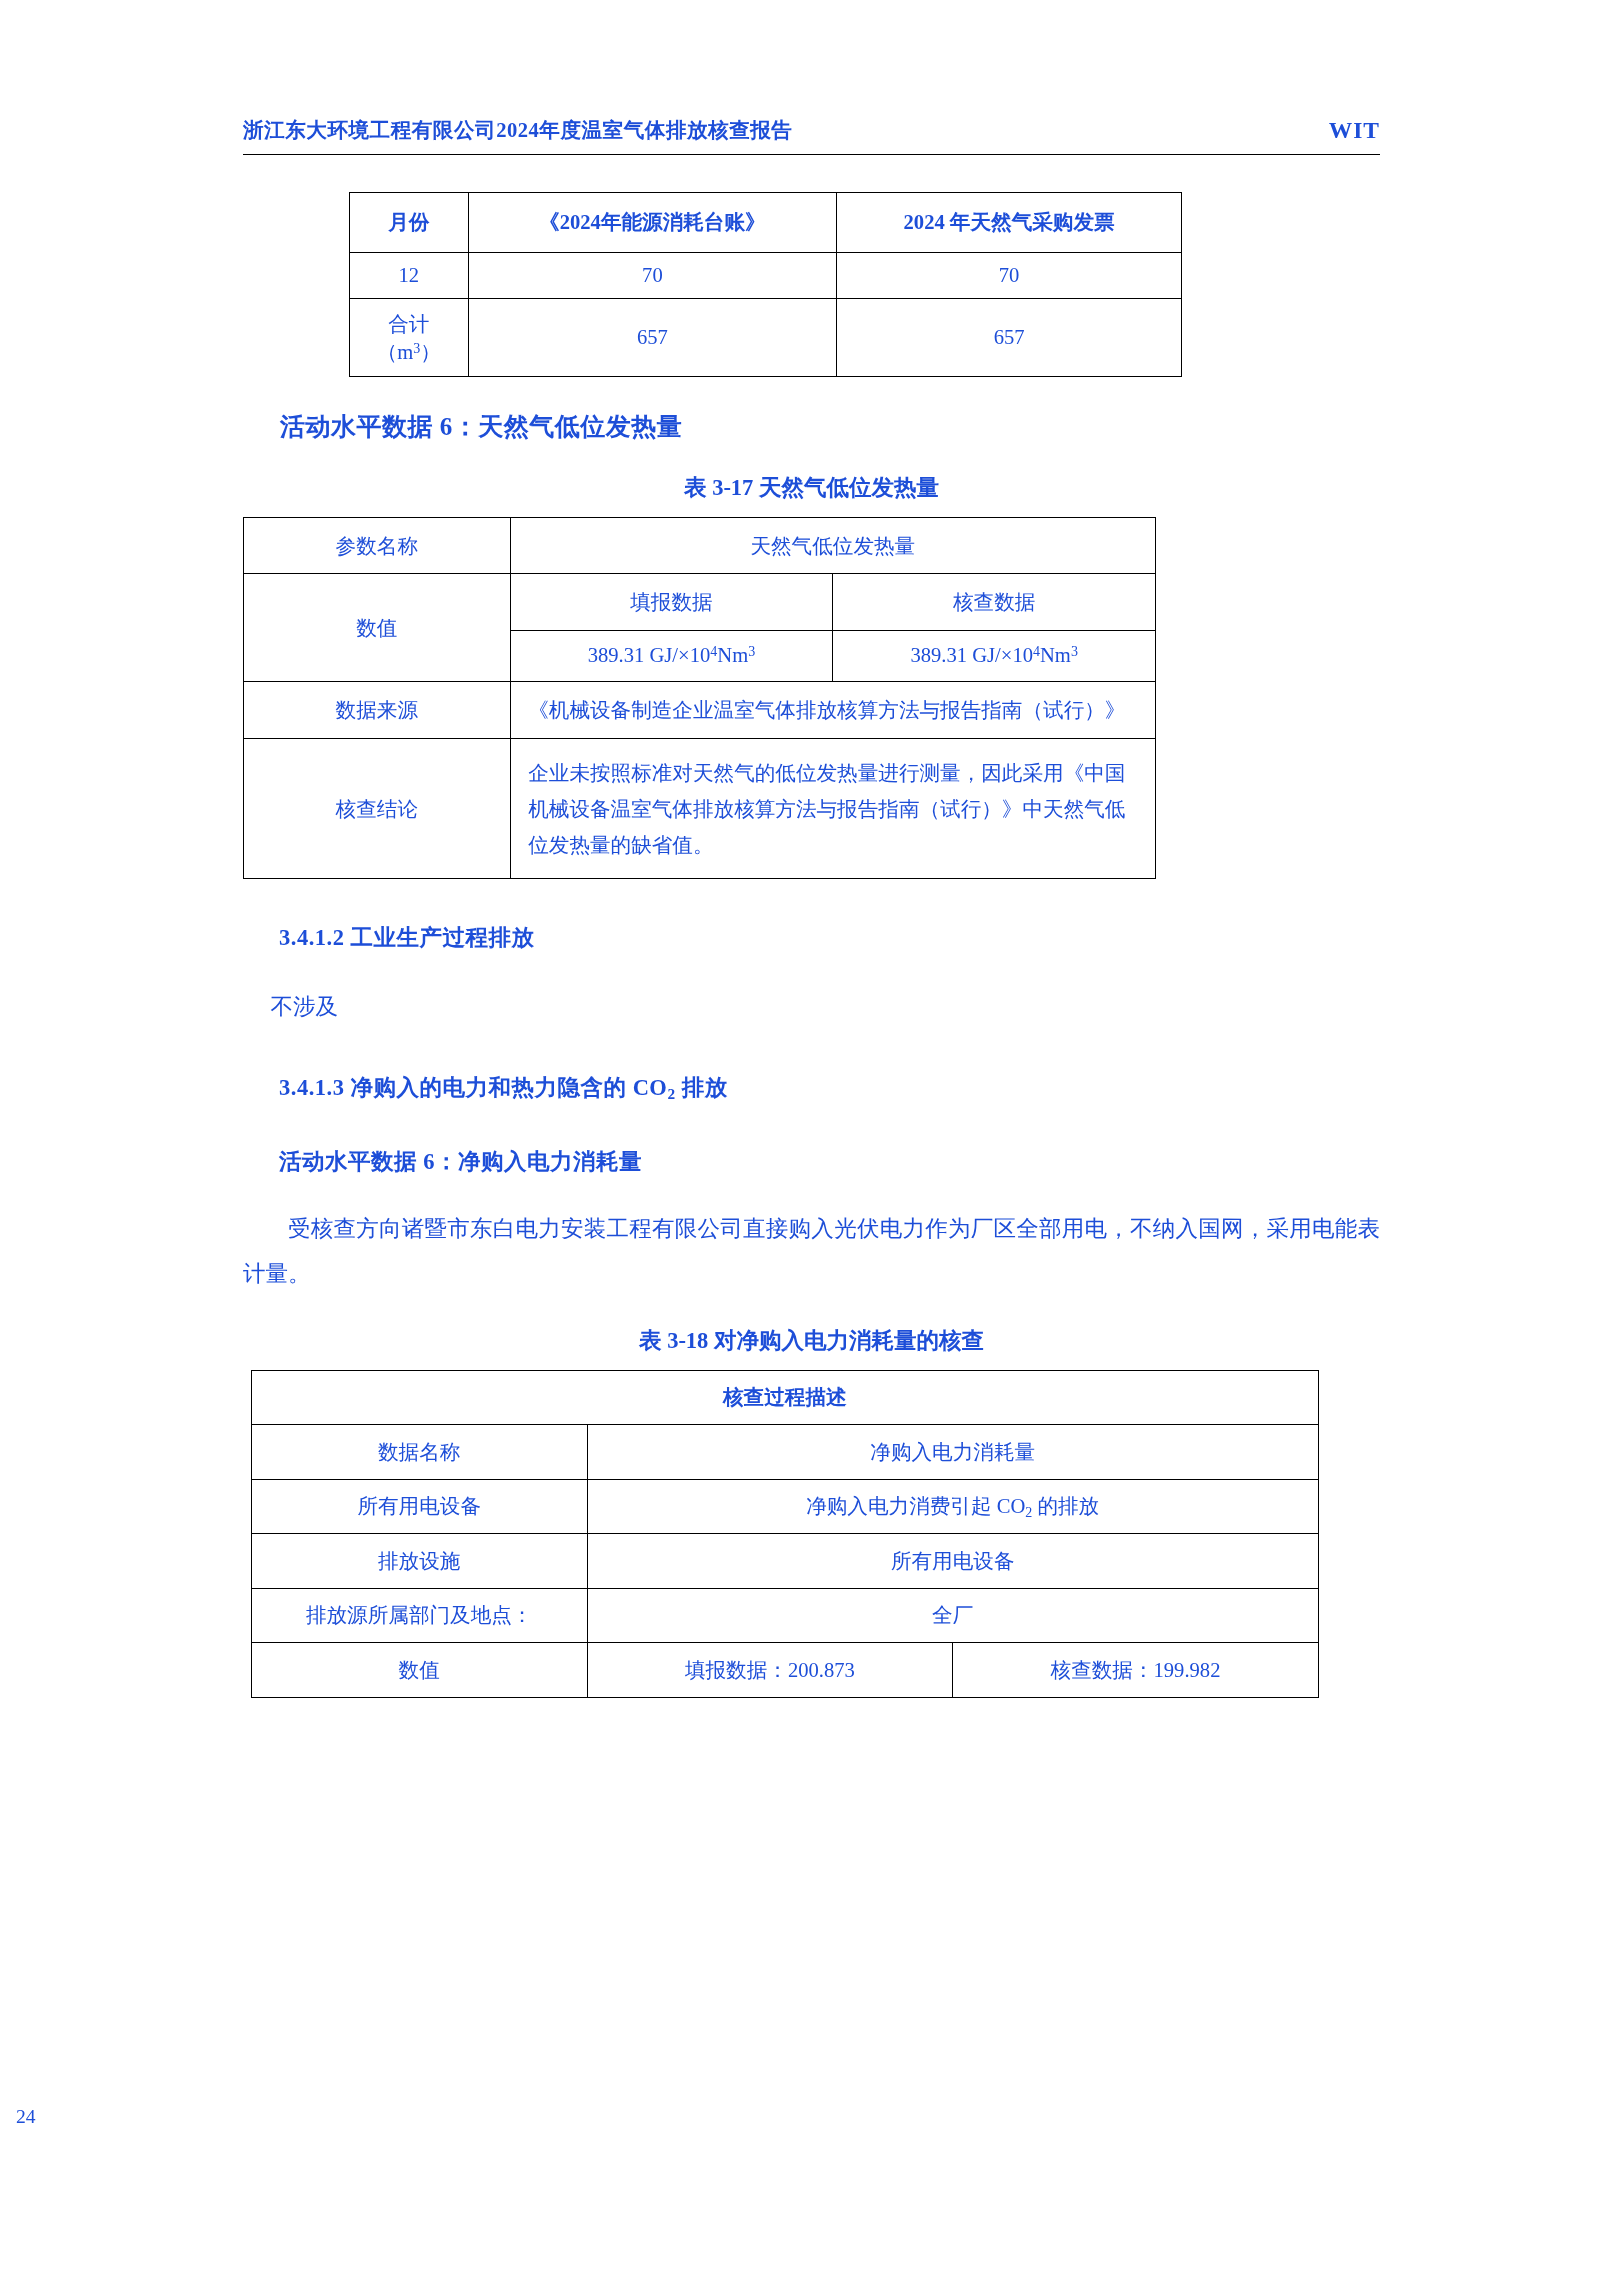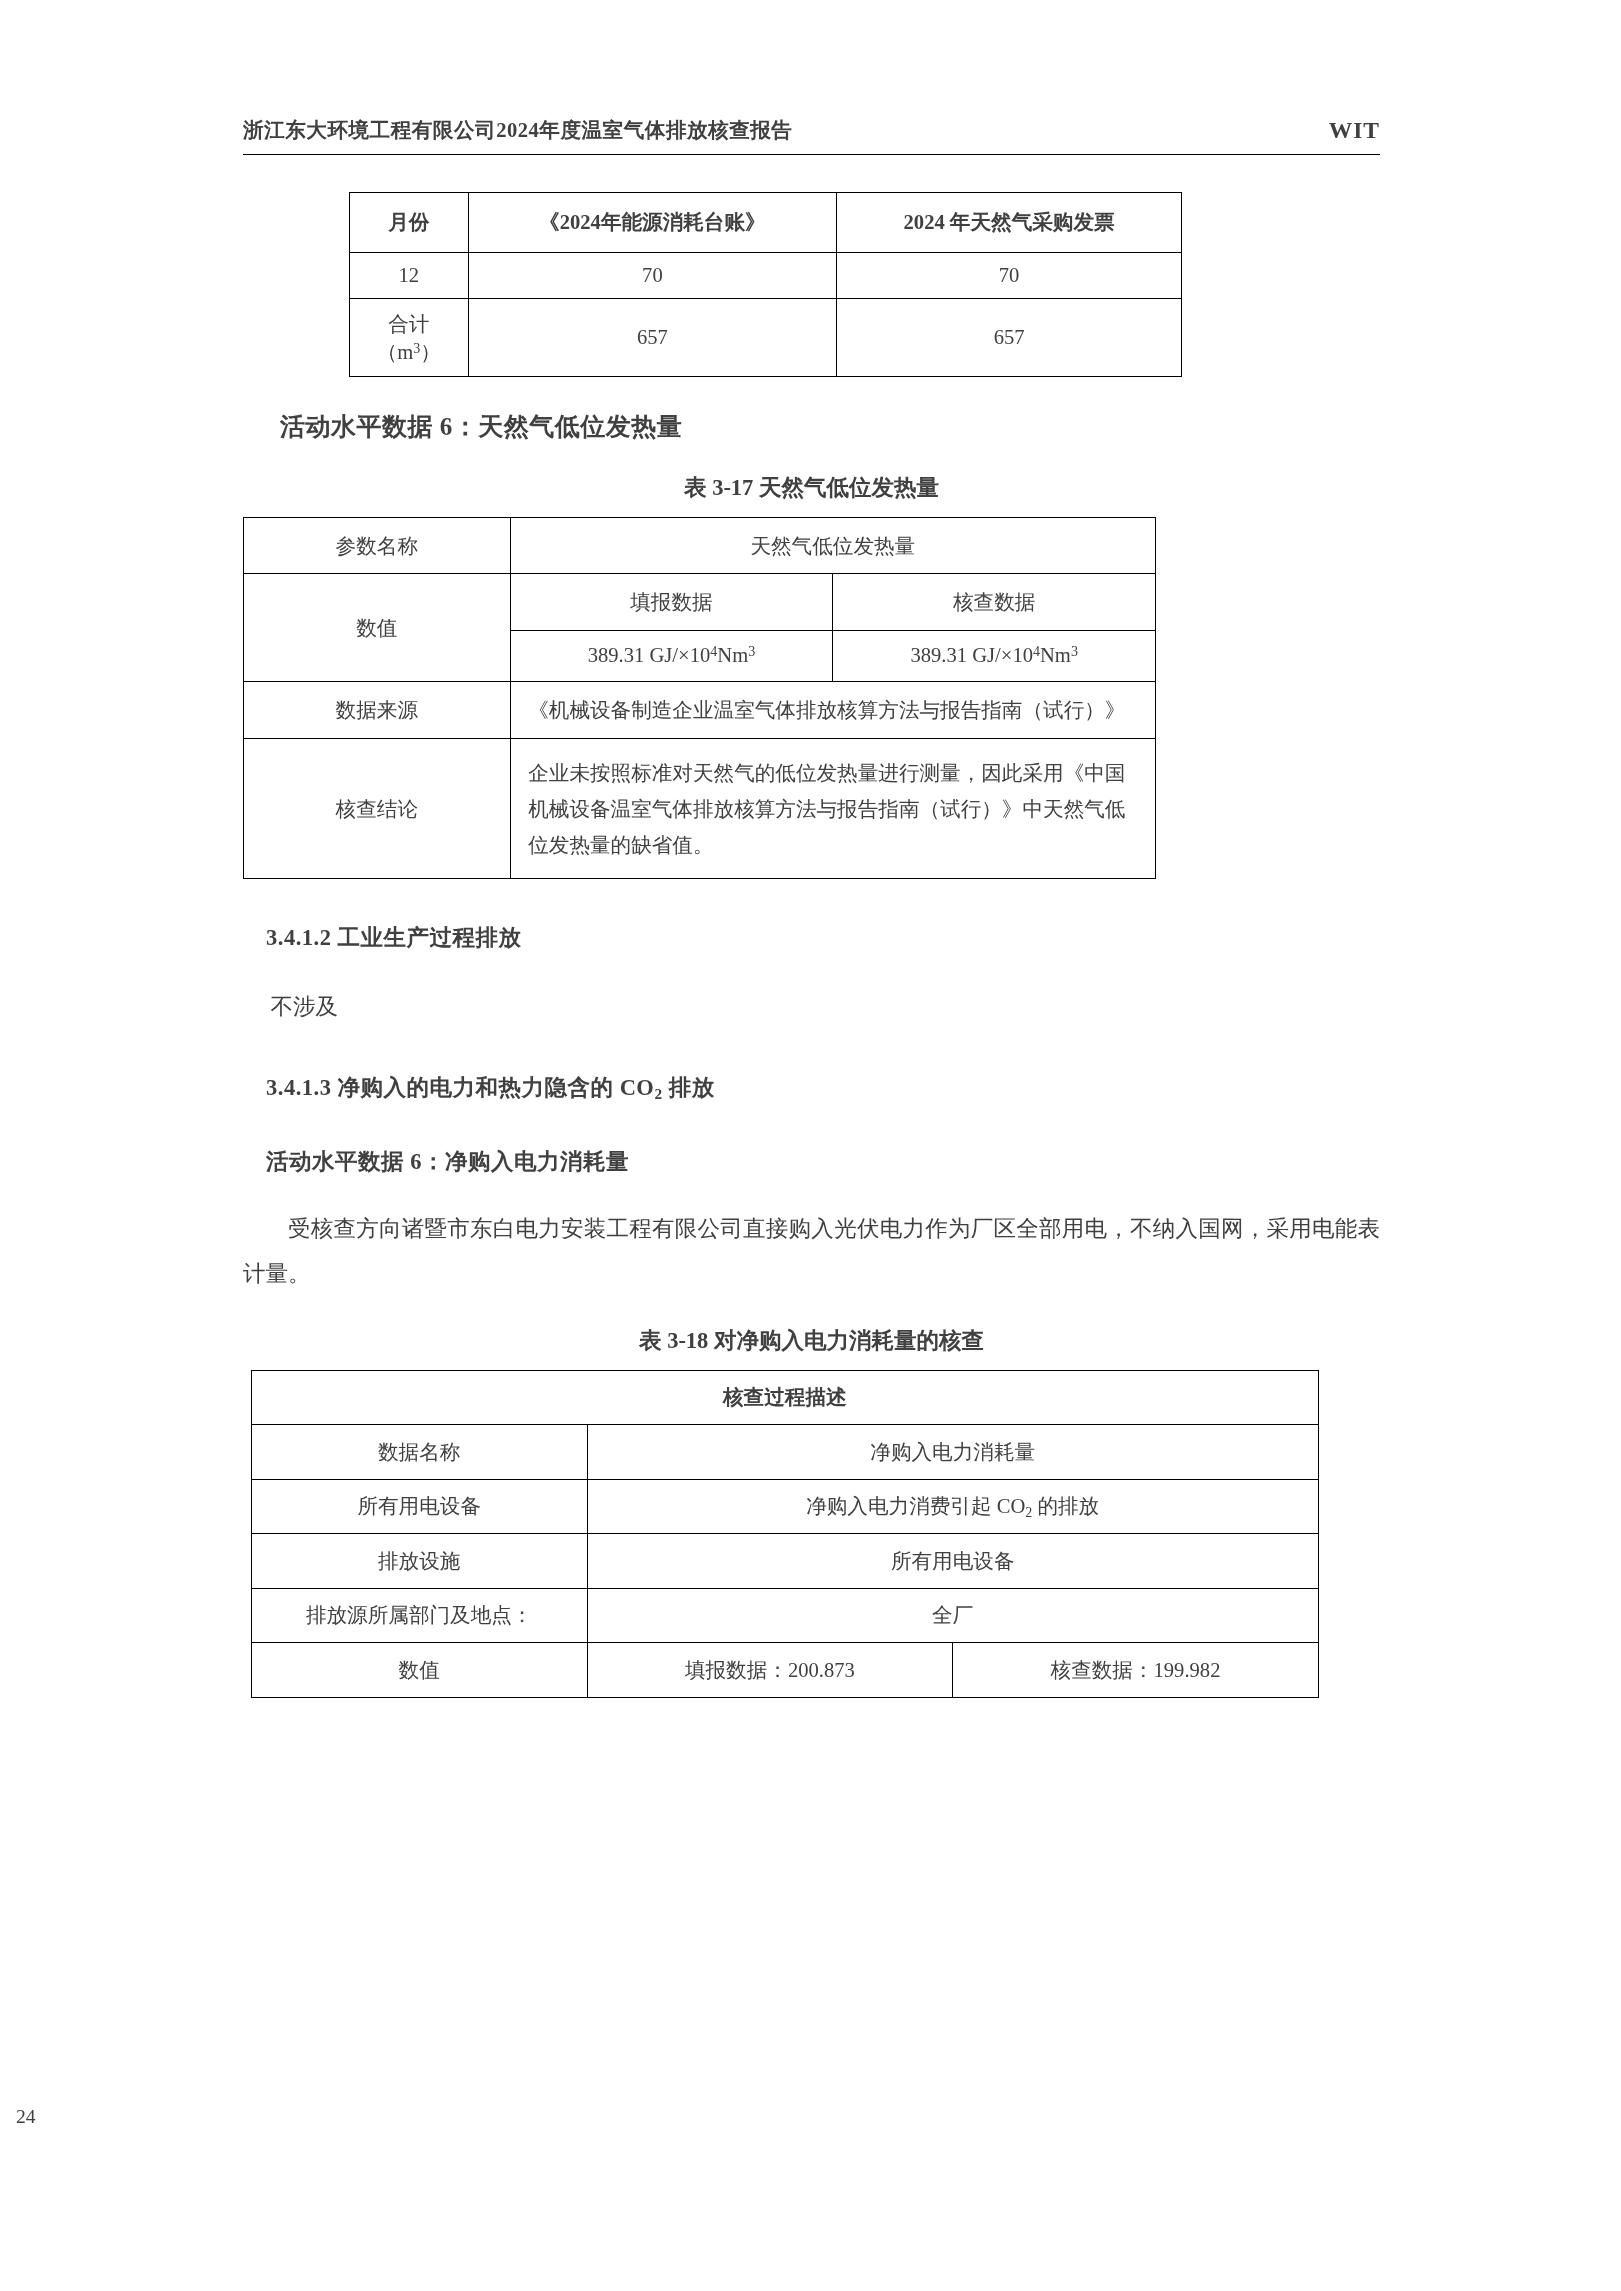--- a/index.html
+++ b/index.html
@@ -6,21 +6,21 @@
     margin: 0;
     padding: 0;
     background: #ffffff;
   }
   .page {
     width: 1621px;
     height: 2292px;
     position: relative;
     background: #ffffff;
     font-family: "Liberation Serif", "DejaVu Serif", serif;
-    color: #404040;
+    color: #1d4ed8;
     box-sizing: border-box;
     padding: 0;
     overflow: hidden;
   }
   .content {
     position: absolute;
     left: 243px;
     top: 0;
     width: 1137px;
   }
@@ -97,21 +97,21 @@
     line-height: 1.75;
     font-size: 20.6px;
   }
   .tbl-17 .src {
     text-align: left;
     padding-left: 17.6px;
   }
   .sec-h {
     font-weight: bold;
     font-size: 22.5px;
-    margin: 43px 0 0 23px;
+    margin: 43px 0 0 36px;
     letter-spacing: 0.5px;
   }
   .para {
     font-size: 22.5px;
     margin: 33px 0 0 27.4px;
     line-height: 1.9;
   }
   .body-para {
     font-size: 22.5px;
     margin: 29px 0 0 0;

